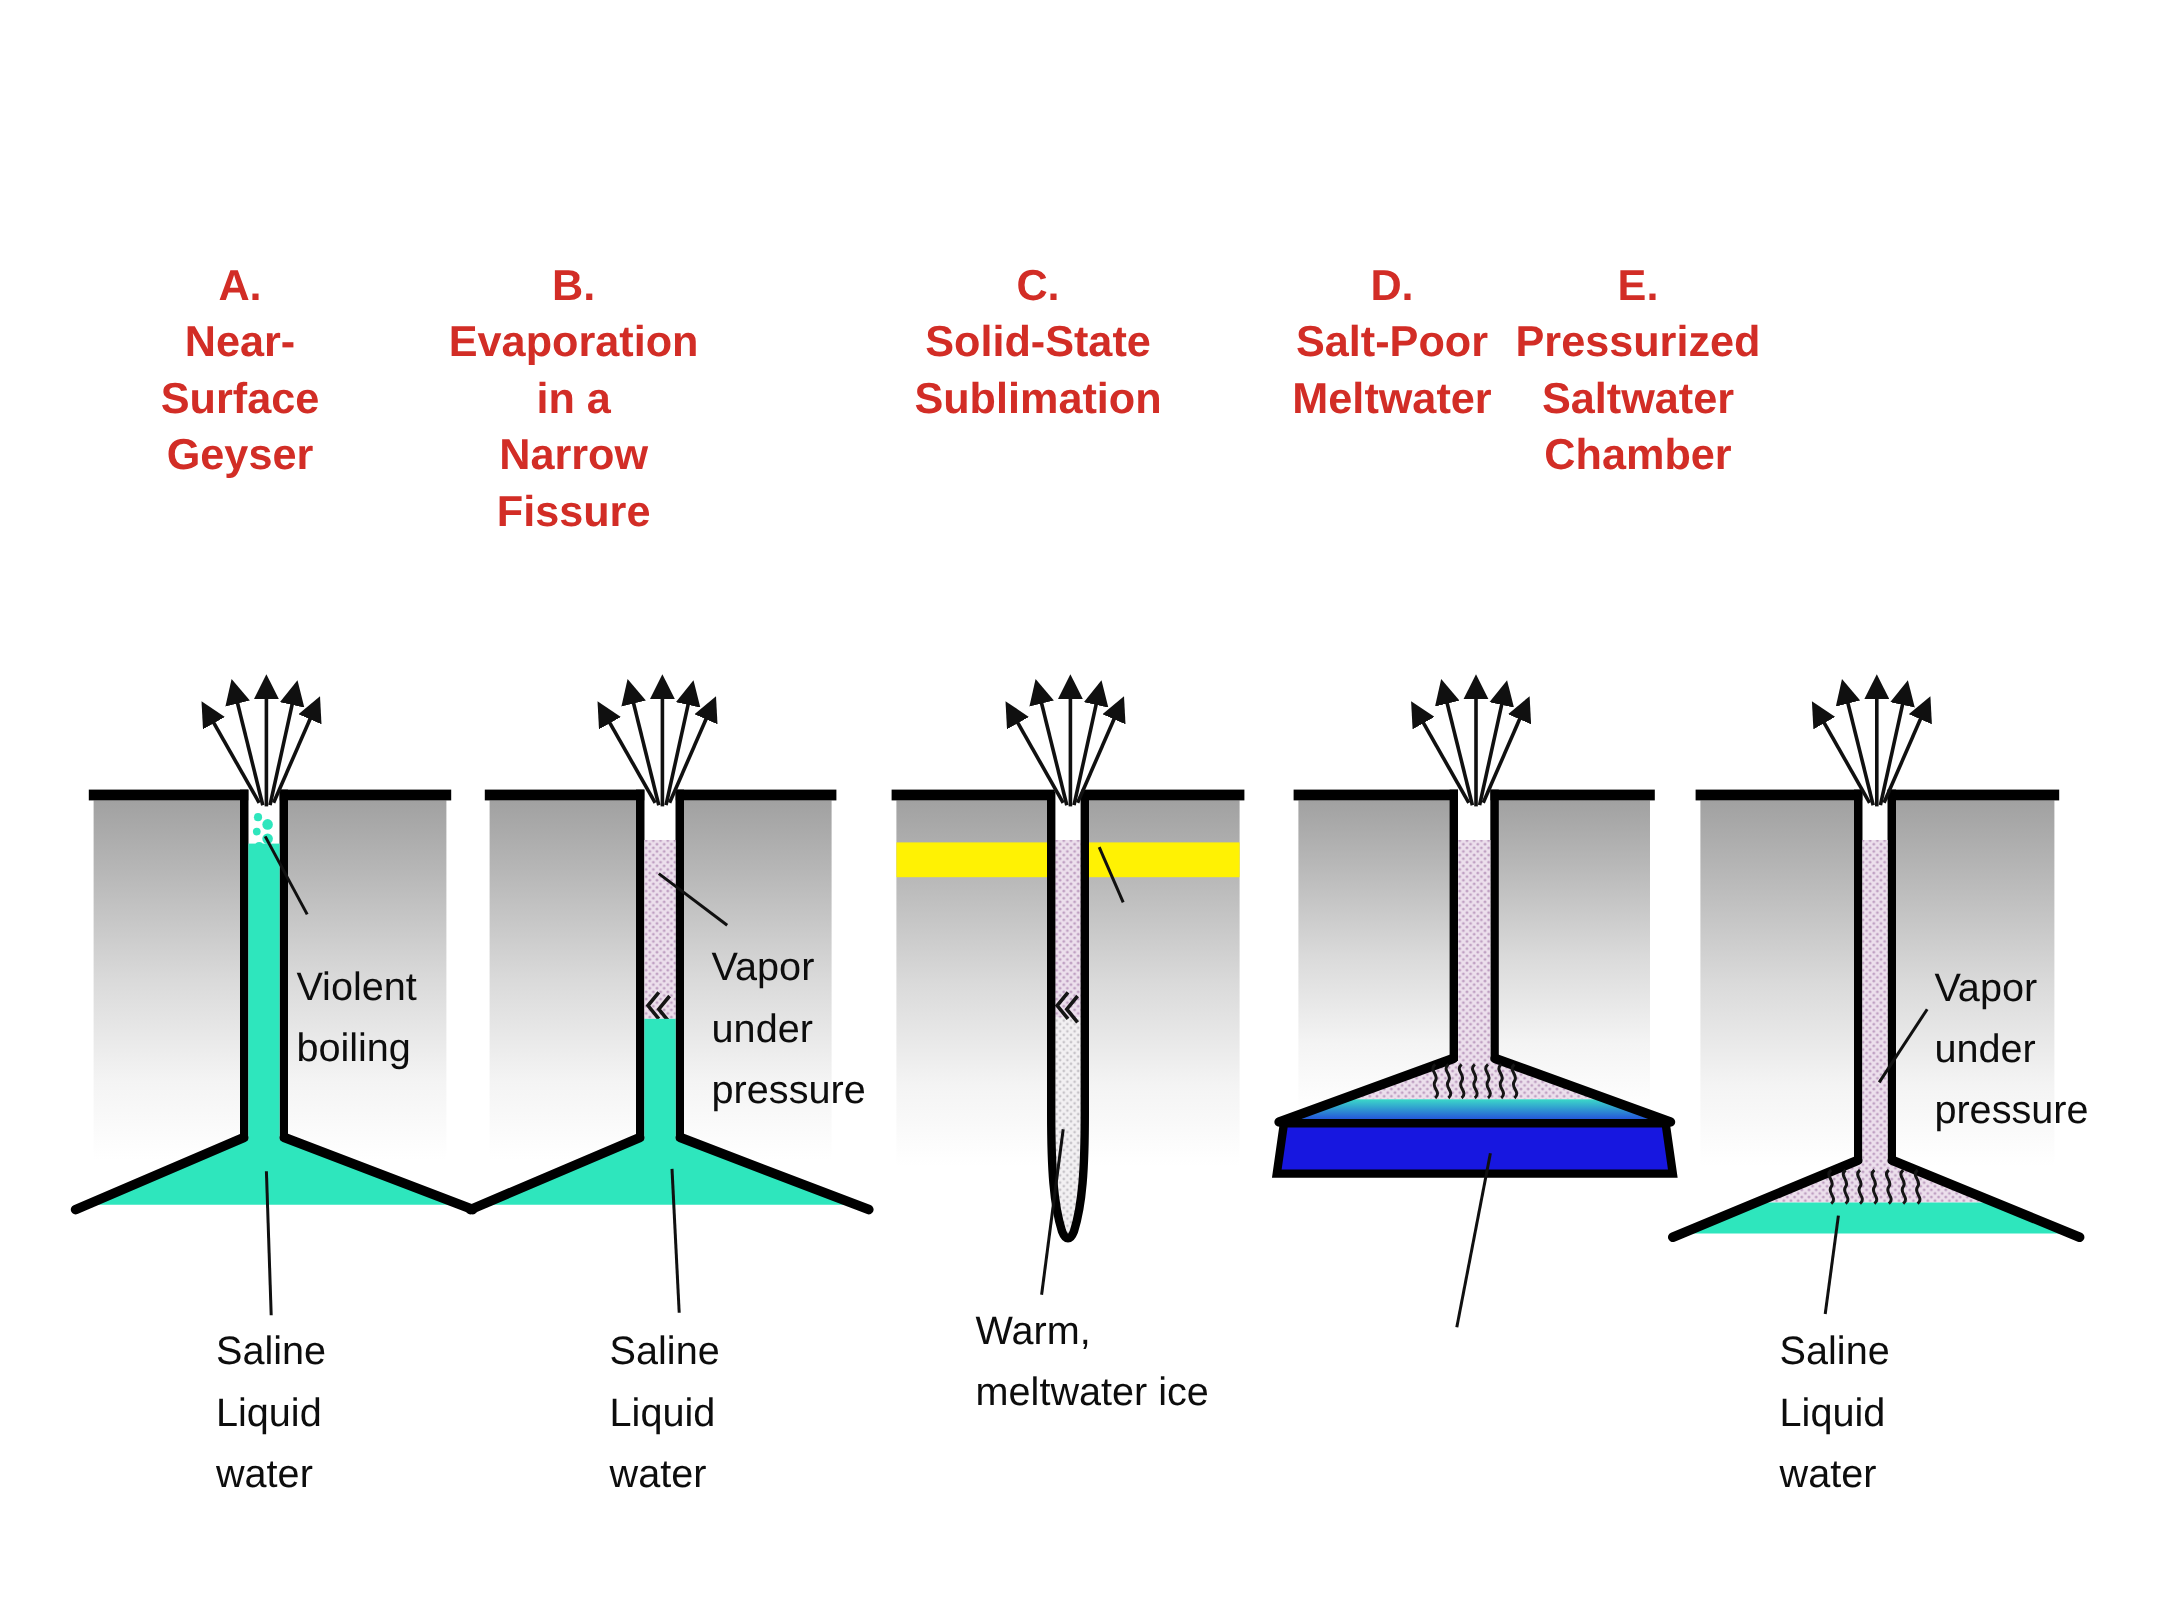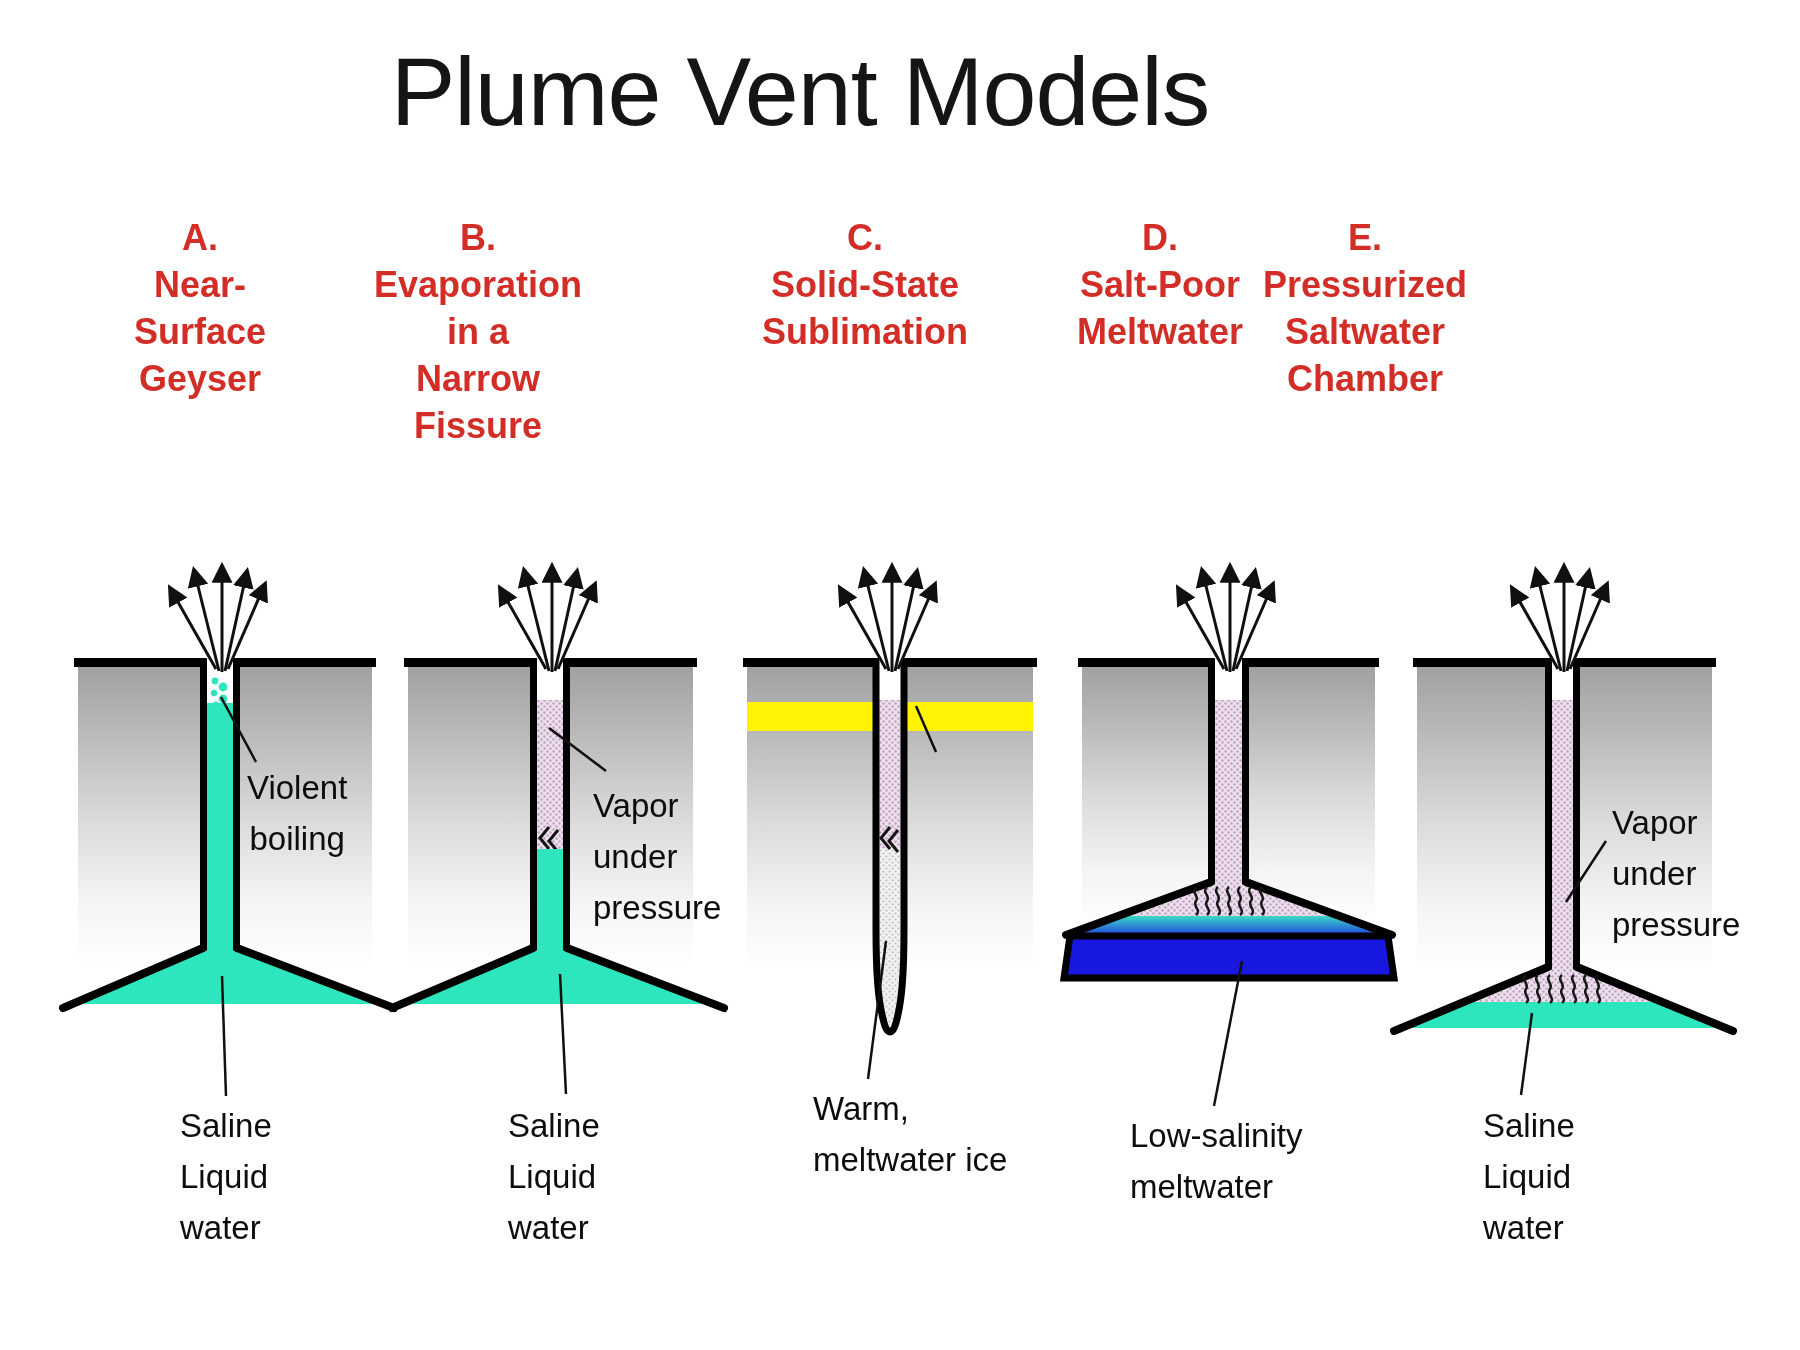--- a/index.html
+++ b/index.html
@@ -178,21 +178,20 @@
       <line x1="1561" y1="671" x2="1536" y2="570" marker-end="url(#ah)"></line>
       <line x1="1564" y1="672" x2="1564" y2="566" marker-end="url(#ah)"></line>
       <line x1="1567" y1="671" x2="1589" y2="571" marker-end="url(#ah)"></line>
       <line x1="1570" y1="669" x2="1607" y2="584" marker-end="url(#ah)"></line>
     </g>
     <line x1="1606" y1="841" x2="1566" y2="902" stroke="#101010" stroke-width="2.5"></line>
     <line x1="1532" y1="1013" x2="1521" y2="1095" stroke="#101010" stroke-width="2.5"></line>
   </g>
 </svg>
 
-  <div id="title">Plume Vent Models</div>
 
   <div class="hdr" style="left:50px;top:214px;">A.
 Near-
 Surface
 Geyser</div>
   <div class="hdr" style="left:328px;top:214px;">B.
 Evaporation
 in a
 Narrow
 Fissure</div>
@@ -200,38 +199,36 @@
 Solid-State
 Sublimation</div>
   <div class="hdr" style="left:1010px;top:214px;">D.
 Salt-Poor
 Meltwater</div>
   <div class="hdr" style="left:1215px;top:214px;">E.
 Pressurized
 Saltwater
 Chamber</div>
 
-  <div class="lbl" style="left:247px;top:762px;text-align:center;">Violent
+  <div class="lbl" style="left:247px;top:796px;">Violent
 boiling</div>
   <div class="lbl" style="left:180px;top:1100px;">Saline
 Liquid
 water</div>
 
   <div class="lbl" style="left:593px;top:780px;">Vapor
 under
 pressure</div>
   <div class="lbl" style="left:508px;top:1100px;">Saline
 Liquid
 water</div>
 
   <div class="lbl" style="left:813px;top:1083px;">Warm,
 meltwater ice</div>
 
-  <div class="lbl" style="left:1130px;top:1110px;">Low-salinity
-meltwater</div>
 
   <div class="lbl" style="left:1612px;top:797px;">Vapor
 under
 pressure</div>
   <div class="lbl" style="left:1483px;top:1100px;">Saline
 Liquid
 water</div>
 
 </div>
 

